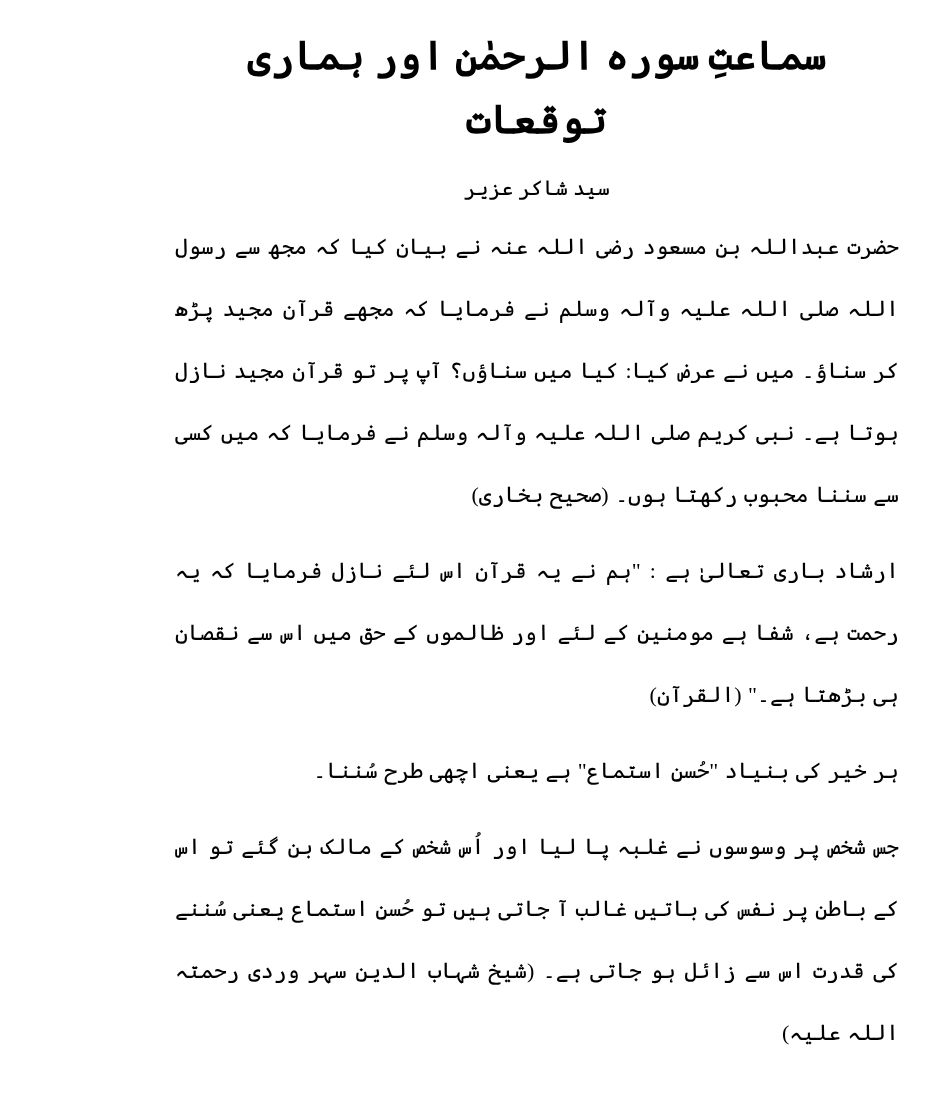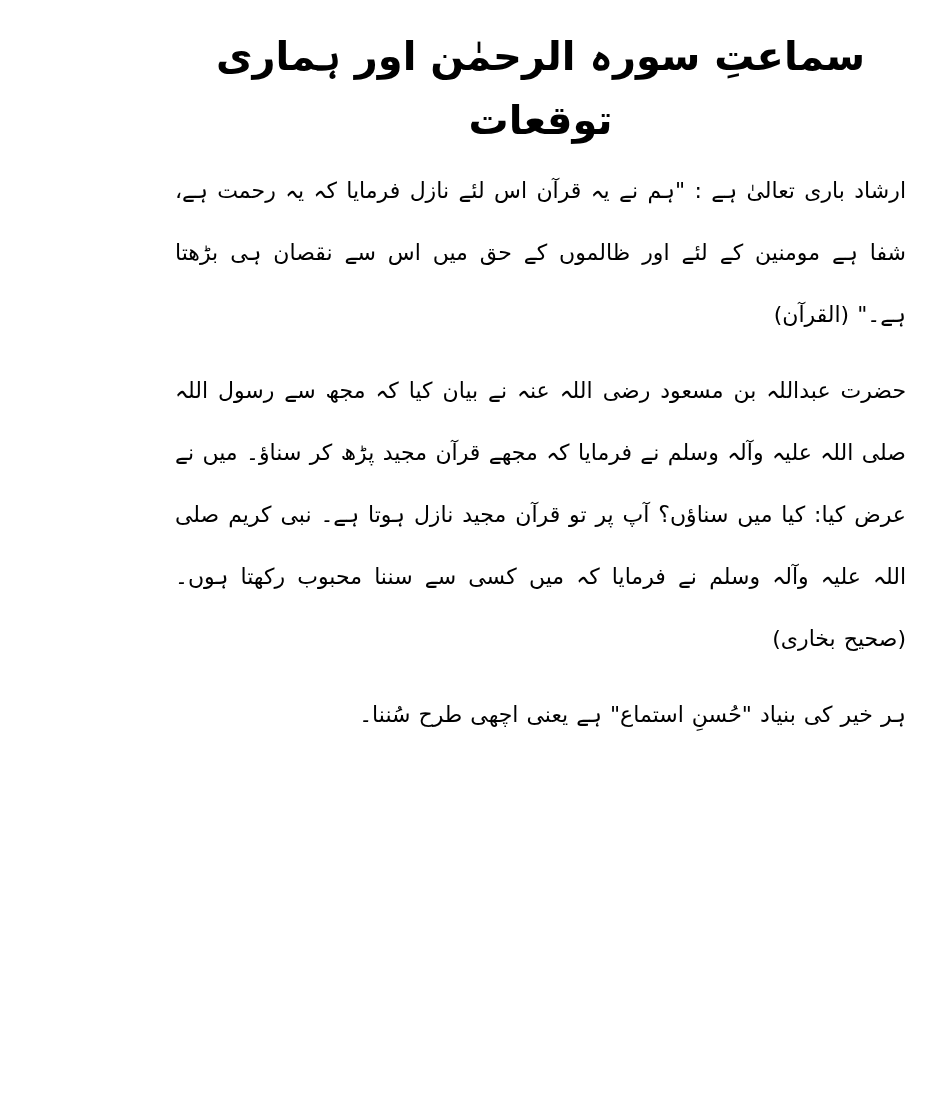--- a/index.html
+++ b/index.html
@@ -11,22 +11,23 @@
     width: 929px;
     height: 1097px;
     overflow: hidden;
     color: #000000;
     font-family: "DejaVu Sans", sans-serif;
   }
   .page {
     box-sizing: border-box;
     width: 784px;
     height: 1097px;
-    padding: 14px 23px 10px 30px;
+    padding: 14px 30px 10px 30px;
     direction: rtl;
+    font-family: Liberation Serif, serif;
   }
   .doc-title {
     margin: 10px 0 0 0;
     text-align: center;
     font-size: 40px;
     font-weight: bold;
     line-height: 1.6;
     letter-spacing: 0.5px;
   }
   .doc-author {
@@ -47,25 +48,27 @@
     word-spacing: 1px;
   }
 </style>
 </head>
 <body>
 
 <div class="page">
 
   <h1 class="doc-title">سماعتِ سورہ الرحمٰن اور ہماری توقعات</h1>
 
+  <div class="doc-author">سید شاکر عزیر</div>
 
   <div class="content">
 
+    <p>حضرت عبداللہ بن مسعود رضی اللہ عنہ نے بیان کیا کہ مجھ سے رسول اللہ صلی اللہ علیہ وآلہ وسلم نے فرمایا کہ مجھے قرآن مجید پڑھ کر سناؤ۔ میں نے عرض کیا: کیا میں سناؤں؟ آپ پر تو قرآن مجید نازل ہوتا ہے۔ نبی کریم صلی اللہ علیہ وآلہ وسلم نے فرمایا کہ میں کسی سے سننا محبوب رکھتا ہوں۔ (صحیح بخاری)</p>
+
     <p>ارشاد باری تعالیٰ ہے : "ہم نے یہ قرآن اس لئے نازل فرمایا کہ یہ رحمت ہے، شفا ہے مومنین کے لئے اور ظالموں کے حق میں اس سے نقصان ہی بڑھتا ہے۔" (القرآن)</p>
-
-    <p>حضرت عبداللہ بن مسعود رضی اللہ عنہ نے بیان کیا کہ مجھ سے رسول اللہ صلی اللہ علیہ وآلہ وسلم نے فرمایا کہ مجھے قرآن مجید پڑھ کر سناؤ۔ میں نے عرض کیا: کیا میں سناؤں؟ آپ پر تو قرآن مجید نازل ہوتا ہے۔ نبی کریم صلی اللہ علیہ وآلہ وسلم نے فرمایا کہ میں کسی سے سننا محبوب رکھتا ہوں۔ (صحیح بخاری)</p>
 
     <p>ہر خیر کی بنیاد "حُسنِ استماع" ہے یعنی اچھی طرح سُننا۔</p>
 
+    <p>جس شخص پر وسوسوں نے غلبہ پا لیا اور اُس شخص کے مالک بن گئے تو اس کے باطن پر نفس کی باتیں غالب آ جاتی ہیں تو حُسنِ استماع یعنی سُننے کی قدرت اس سے زائل ہو جاتی ہے۔ (شیخ شہاب الدین سہر وردی رحمتہ اللہ علیہ)</p>
 
 
   </div>
 </div>
 
 </body></html>

